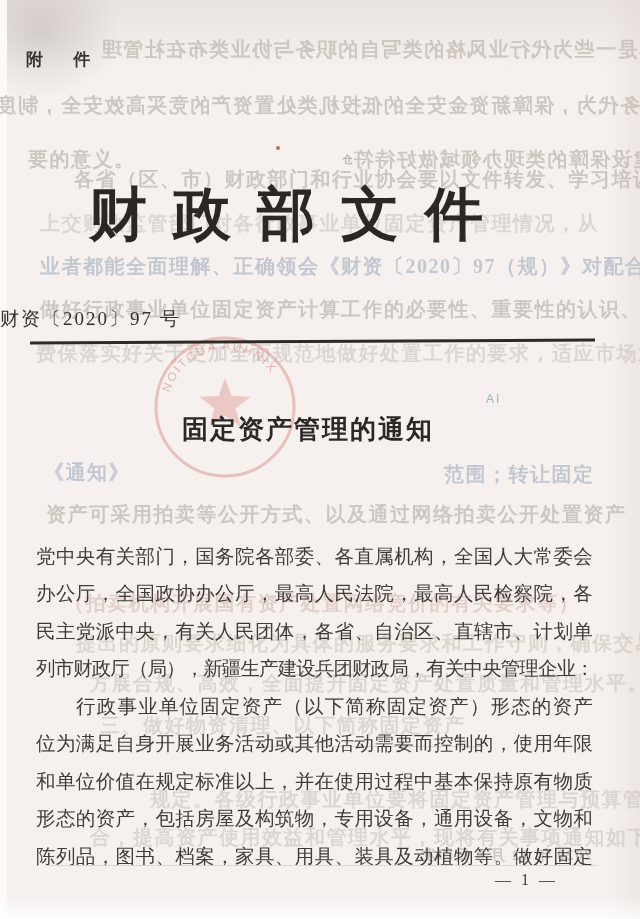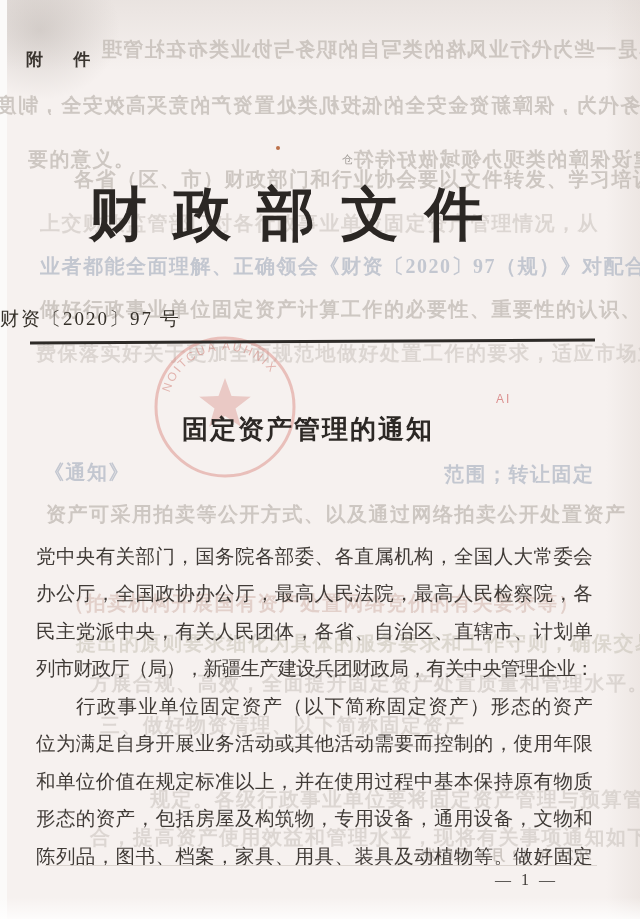--- a/index.html
+++ b/index.html
@@ -50,22 +50,22 @@
   .bodyline{position:absolute;left:36px;width:557px;height:27px;
     font-size:19.5px;color:#403b37;text-align:justify;text-align-last:justify;
     -moz-text-align-last:justify;letter-spacing:.2px;}
   .bodyline.indent{text-indent:40px;}
   .bodyline.tight{letter-spacing:-1.6px;}
 
   .footer-rule{left:45px;top:865px;width:552px;height:1px;background:#d6cfc9;opacity:.85;}
   .page-number{left:495px;top:871px;font-size:16px;letter-spacing:3px;color:#413d39;}
 
   .seal{position:absolute;left:146px;top:334px;pointer-events:none;}
-  .seal-fragment{left:486px;top:392px;font-size:12px;color:#b91c1c;opacity:.45;
-    font-family:"Liberation Sans",sans-serif;letter-spacing:2px;margin-left:10px;}
+  .seal-fragment{left:486px;top:392px;font-size:12px;color:#0f766e;opacity:.45;
+    font-family:"Liberation Sans",sans-serif;letter-spacing:2px;}
   .ink-dot{position:absolute;left:276px;top:146px;width:4px;height:4px;
     border-radius:50%;background:#b2592c;opacity:.85;}
   .speck{position:absolute;left:342px;top:152px;font-size:11px;color:#8f8a85;opacity:.8;}
 </style>
 </head>
 <body>
 
 <div class="page">
 
   <div class="shade-top"></div>

